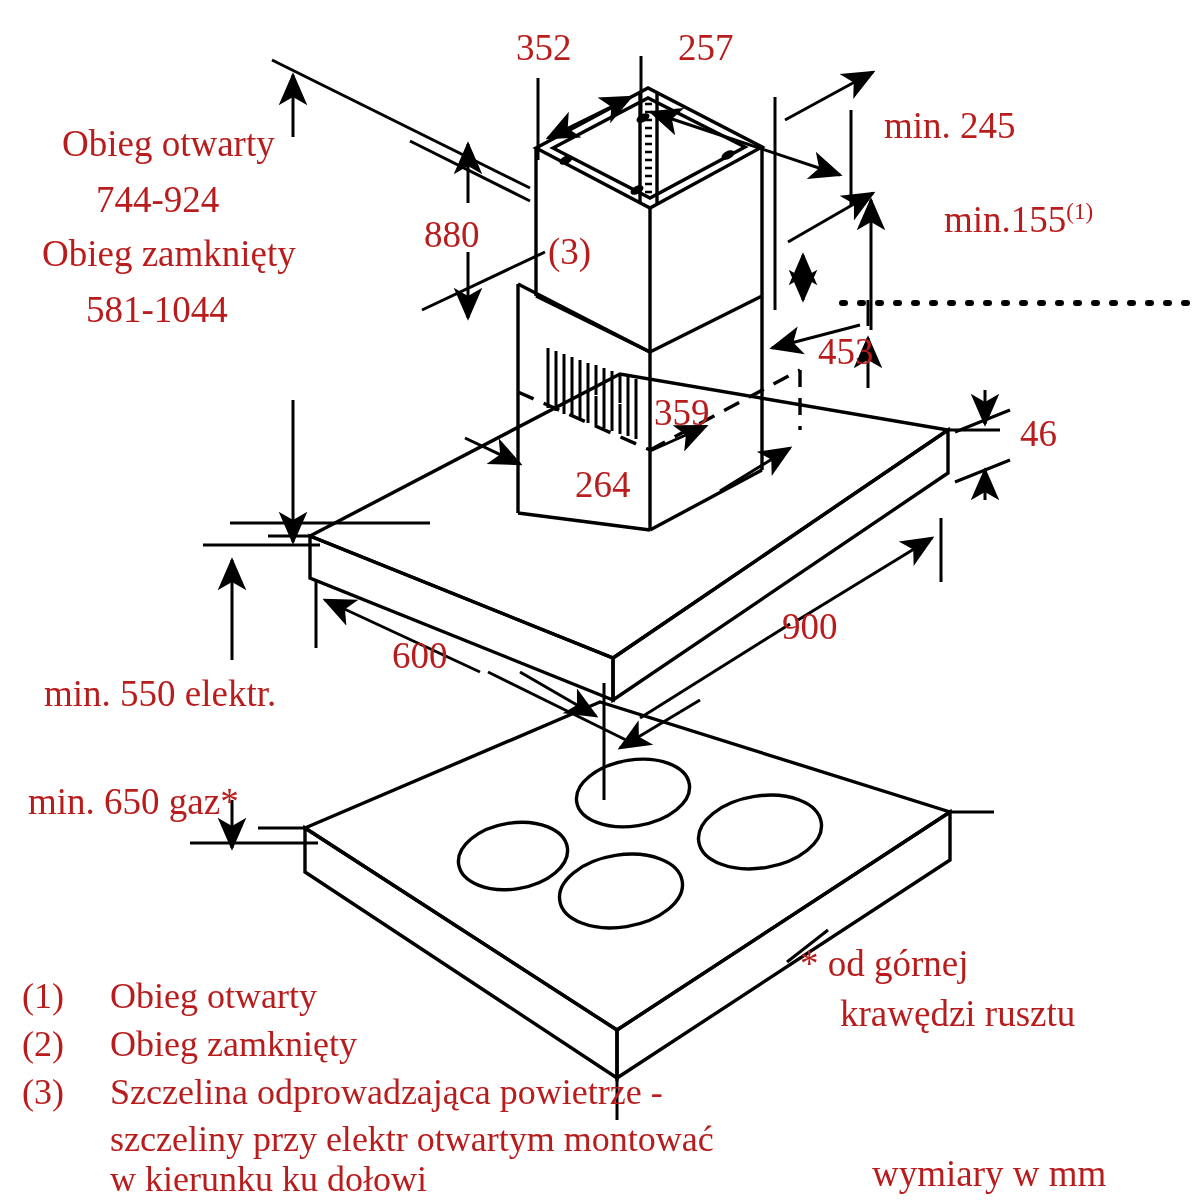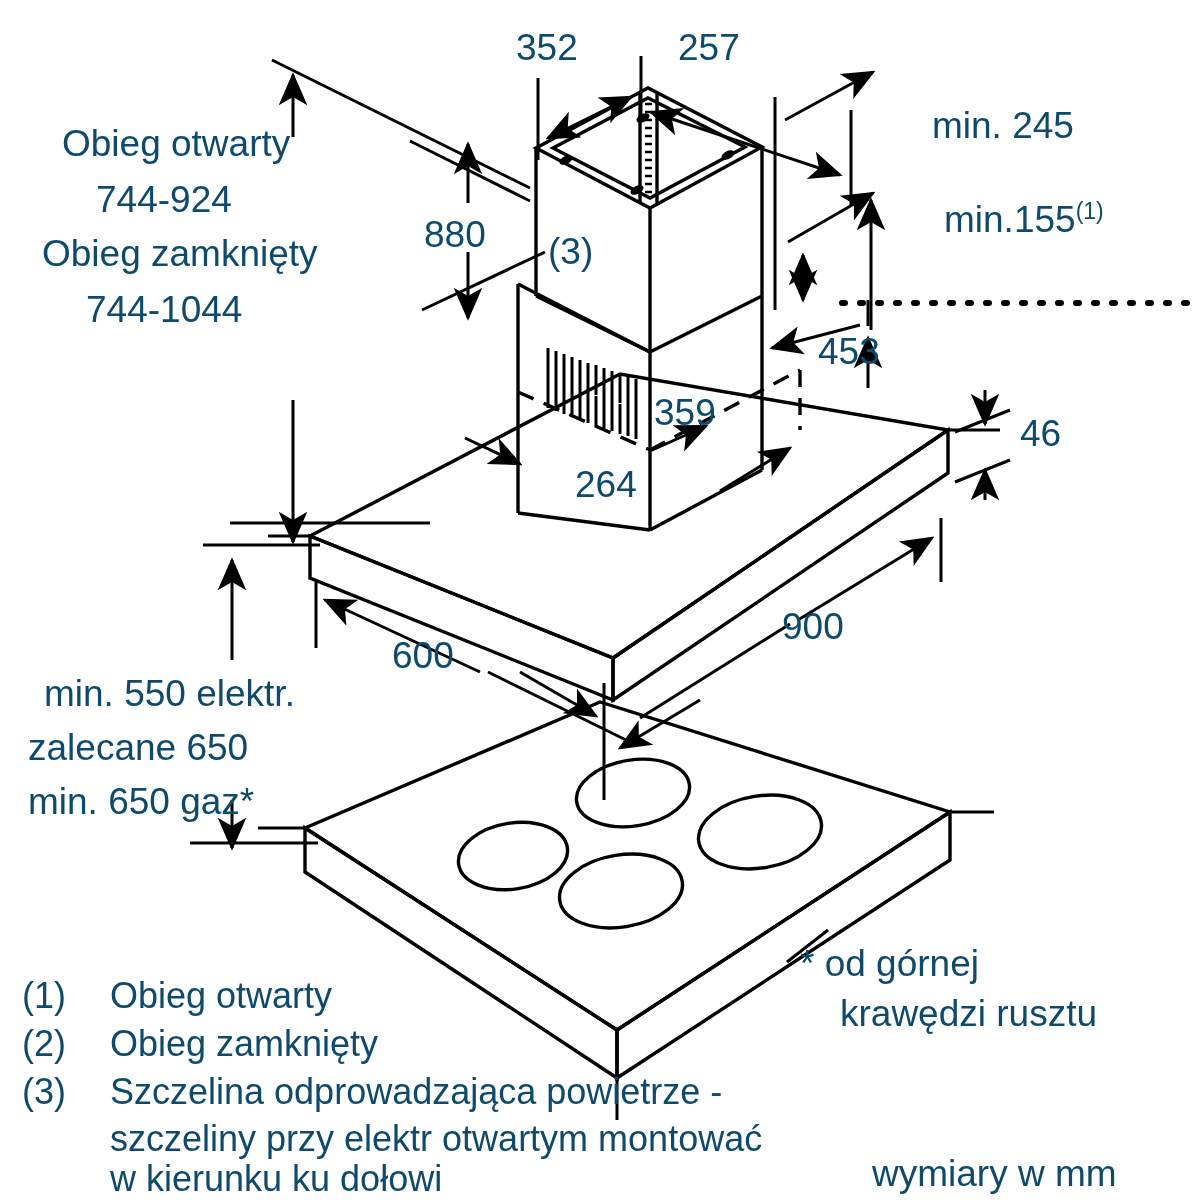--- a/index.html
+++ b/index.html
@@ -7,22 +7,22 @@
     position:relative;
     width:1200px;height:1200px;
     background:#ffffff;
     font-family:"Liberation Sans", sans-serif;
     color:#000000;
     overflow:hidden;
   }
   #drawing{position:absolute;left:0;top:0;width:1200px;height:1200px;}
   .lbl{
     position:absolute;
-    font-family:Liberation Sans, sans-serif;
-    color:#0c4a6e;
+    font-family:Liberation Serif, serif;
+    color:#b91c1c;
     white-space:pre;
     line-height:1.18;
   }
   .d{font-size:37px;}          
   .t{font-size:37px;}          
   .sup{font-size:23px;vertical-align:super;}
   .note{font-size:36px;line-height:1.17;}
 </style>
 </head>
 <body>
@@ -220,45 +220,44 @@
 
     </g>
   </svg>
 
   <div class="lbl d" style="left:516px;top:26px;">352</div>
   <div class="lbl d" style="left:678px;top:26px;text-align:right;">257</div>
 
   <div class="lbl t" style="left:62px;top:122px;">Obieg otwarty</div>
   <div class="lbl t" style="left:96px;top:178px;">744-924</div>
   <div class="lbl t" style="left:42px;top:232px;">Obieg zamknięty</div>
-  <div class="lbl t" style="left:86px;top:288px;">744-1044</div>
+  <div class="lbl t" style="left:86px;top:288px;">581-1044</div>
 
   <div class="lbl d" style="left:424px;top:213px;">880</div>
 
   <div class="lbl d" style="left:548px;top:230px;">(3)</div>
 
-  <div class="lbl d" style="left:884px;top:104px;margin-left:48px;">min. 245</div>
+  <div class="lbl d" style="left:884px;top:104px;">min. 245</div>
 
   <div class="lbl d" style="left:944px;top:198px;text-align:center;"><span>min.155</span><span class="sup">(1)</span></div>
 
 
   <div class="lbl d" style="left:818px;top:330px;">453</div>
 
   <div class="lbl d" style="left:1020px;top:412px;">46</div>
 
   <div class="lbl d" style="left:654px;top:391px;">359</div>
 
   <div class="lbl d" style="left:536px;top:463px;margin-left:39px;">264</div>
 
   <div class="lbl d" style="left:392px;top:634px;">600</div>
 
   <div class="lbl d" style="left:782px;top:605px;">900</div>
 
   <div class="lbl t" style="left:28px;top:672px;margin-left:16px;">min. 550 elektr.</div>
-  <div class="lbl t" style="left:28px;top:726px;">zalecane 650</div>
   <div class="lbl t" style="left:28px;top:780px;">min. 650 gaz*</div>
 
   <div class="lbl t" style="left:800px;top:942px;">* od górnej</div>
   <div class="lbl t" style="left:840px;top:992px;">krawędzi rusztu</div>
 
   <div class="lbl note" style="left:22px;top:975px;">(1)</div>
   <div class="lbl note" style="left:110px;top:975px;">Obieg otwarty</div>
 
   <div class="lbl note" style="left:22px;top:1023px;">(2)</div>
   <div class="lbl note" style="left:110px;top:1023px;">Obieg zamknięty</div>

